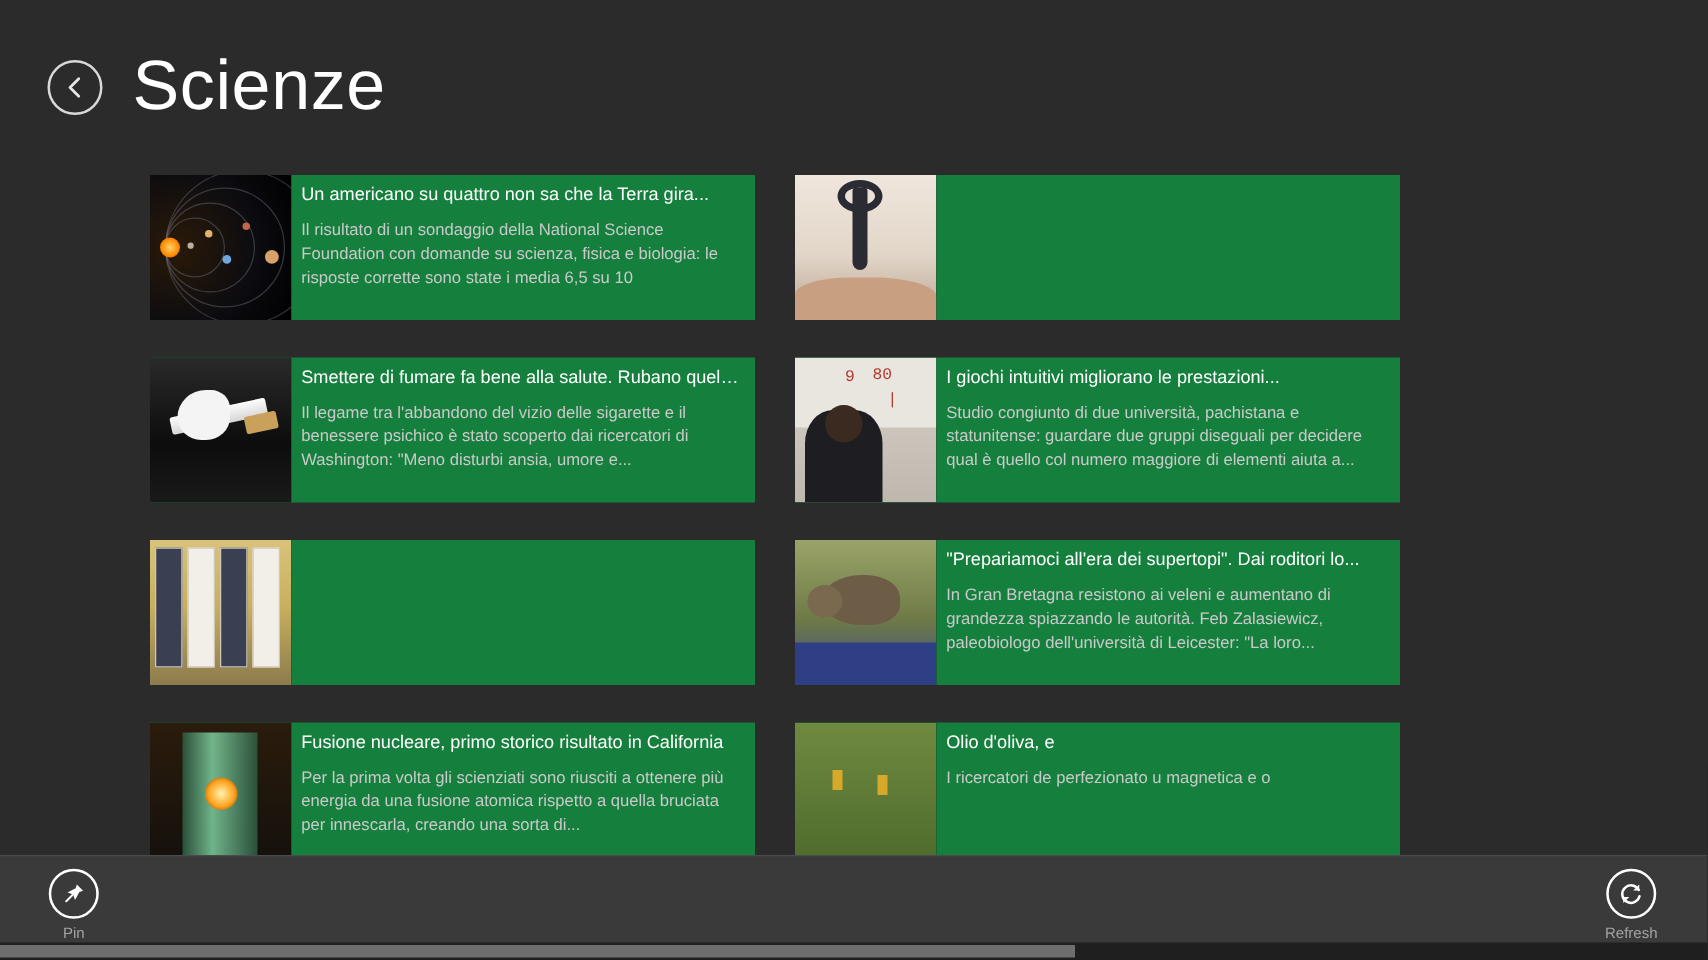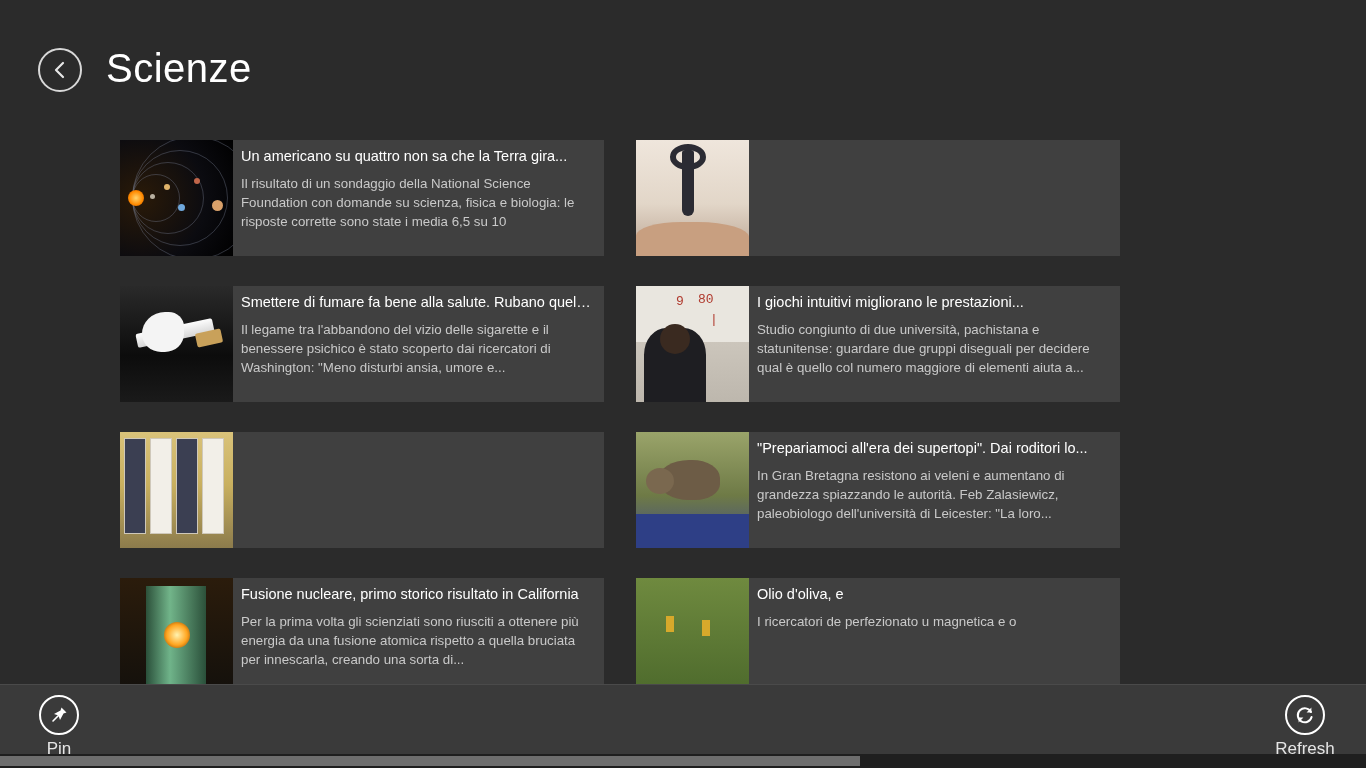--- a/index.html
+++ b/index.html
@@ -29,21 +29,21 @@
   .back-button {
     width: 44px; height: 44px;
     border-radius: 50%;
     border: 2px solid #d8d8d8;
     display: flex; align-items: center; justify-content: center;
     flex: 0 0 auto;
     margin-top: 14px;
   }
   .back-button svg { display: block; }
   .page-title {
-    font-size: 40px;
+    font-size: 56px;
     font-weight: 300;
     color: #ffffff;
     margin-left: 24px;
     letter-spacing: 0.5px;
     line-height: 1;
     margin-top: 10px;
     font-family: "Liberation Sans", sans-serif;
   }
 
   
@@ -51,21 +51,21 @@
     position: absolute;
     top: 140px; left: 120px;
     width: 1290px;
     display: flex;
     flex-wrap: wrap;
     align-content: flex-start;
   }
   .tile {
     width: 484px;
     height: 116px;
-    background: #404040;
+    background: #15803d;
     margin-right: 32px;
     margin-bottom: 30px;
     display: flex;
     overflow: hidden;
   }
   .tile-thumb {
     width: 113px;
     height: 116px;
     flex: 0 0 113px;
     position: relative;
@@ -165,21 +165,21 @@
     text-align: center;
     color: #ffffff;
   }
   .appbar-btn .circ {
     width: 40px; height: 40px;
     margin: 0 auto 4px auto;
     border: 2px solid #ffffff;
     border-radius: 50%;
     display: flex; align-items: center; justify-content: center;
   }
-  .appbar-btn .lbl { font-size: 17px; color: #e5e5e5; }
+  .appbar-btn .lbl { font-size: 12px; color: #a3a3a3; }
   .btn-pin { left: 19px; }
   .btn-refresh { left: 1265px; }
 
   
   .scrollbar {
     position: absolute;
     left: 0; bottom: 0;
     width: 1366px; height: 14px;
     background: #1f1f1f;
   }

